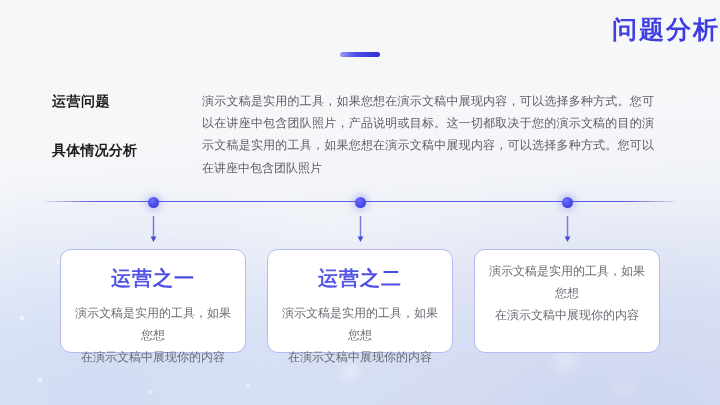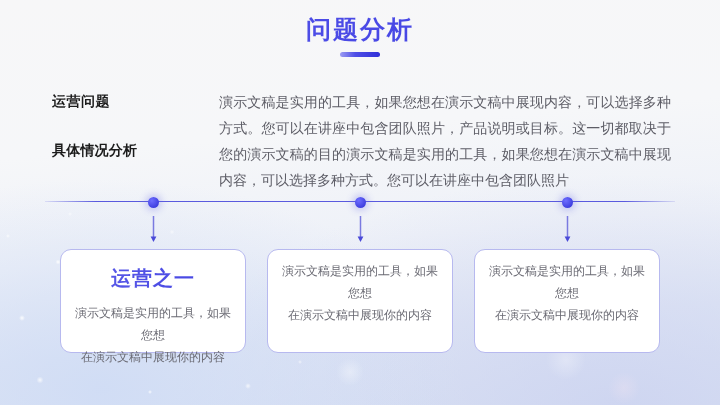--- a/index.html
+++ b/index.html
@@ -46,21 +46,21 @@
       radial-gradient(circle 20px at 566px 360px, rgba(255,255,255,0.30) 0%, rgba(255,255,255,0) 100%),
       radial-gradient(circle 16px at 624px 388px, rgba(236,226,240,0.40) 0%, rgba(236,226,240,0) 100%);
   }
 
   
   #title-block {
     position: absolute;
     top: 16px;
     left: 0;
     width: 720px;
-    text-align: center;
+    text-align: right;
   }
   #page-title {
     font-size: 25px;
     font-weight: bold;
     letter-spacing: 2px;
     line-height: 1.1;
     background: linear-gradient(92deg, #6f6fe8 0%, #4b4be6 45%, #3b3be0 100%);
     -webkit-background-clip: text;
     background-clip: text;
     color: #4747e4;
@@ -90,24 +90,24 @@
     font-weight: bold;
     color: #1b1b1b;
     line-height: 1.48;
     letter-spacing: 0.5px;
     white-space: nowrap;
   }
   #section-heading .line2 { letter-spacing: 0.2px; margin-top: 28px; }
 
   #intro-paragraph {
     position: absolute;
-    left: 219px;
+    left: 202px;
     top: 0px;
     width: 452px;
-    font-size: 14px;
+    font-size: 12px;
     line-height: 1.85;
     color: #5d5d66;
     text-align: justify;
     text-justify: inter-ideograph;
   }
 
   
   #timeline {
     position: absolute;
     left: 0;
@@ -214,20 +214,21 @@
 
   <div class="card" style="left:60px">
     <div class="card-title">运营之一</div>
     <div class="card-body">
       <div>演示文稿是实用的工具，如果您想</div>
       <div>在演示文稿中展现你的内容</div>
     </div>
   </div>
 
   <div class="card" style="left:267px">
+    <div class="card-title">运营之二</div>
     <div class="card-body">
       <div>演示文稿是实用的工具，如果您想</div>
       <div>在演示文稿中展现你的内容</div>
     </div>
   </div>
 
   <div class="card" style="left:474px">
     <div class="card-body">
       <div>演示文稿是实用的工具，如果您想</div>
       <div>在演示文稿中展现你的内容</div>

